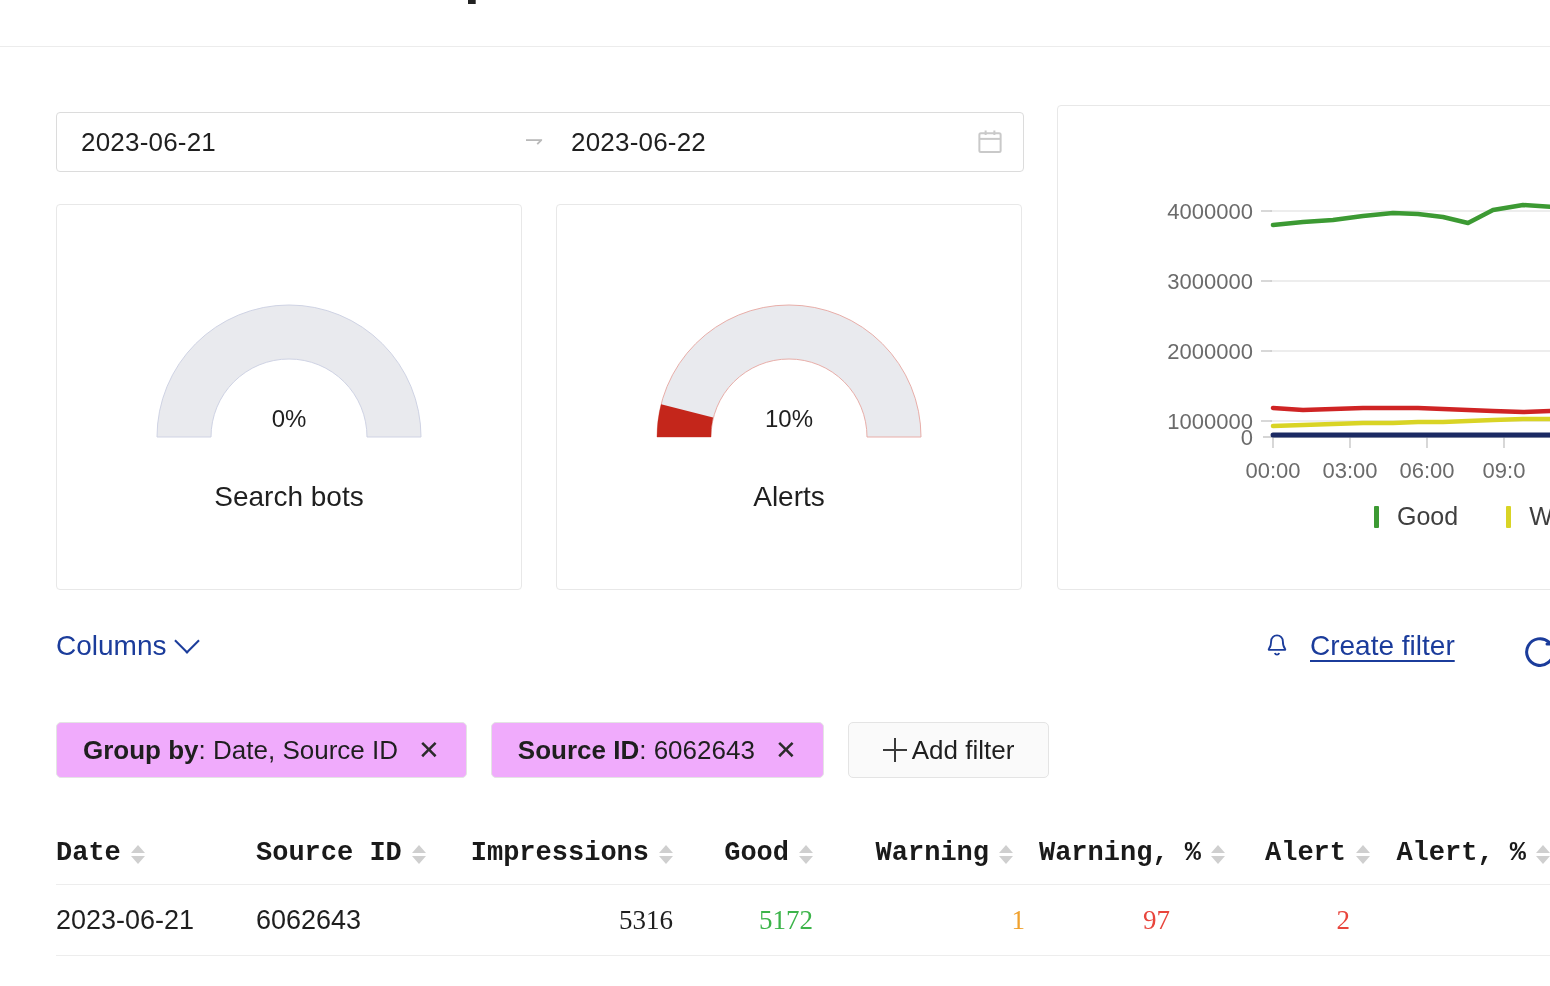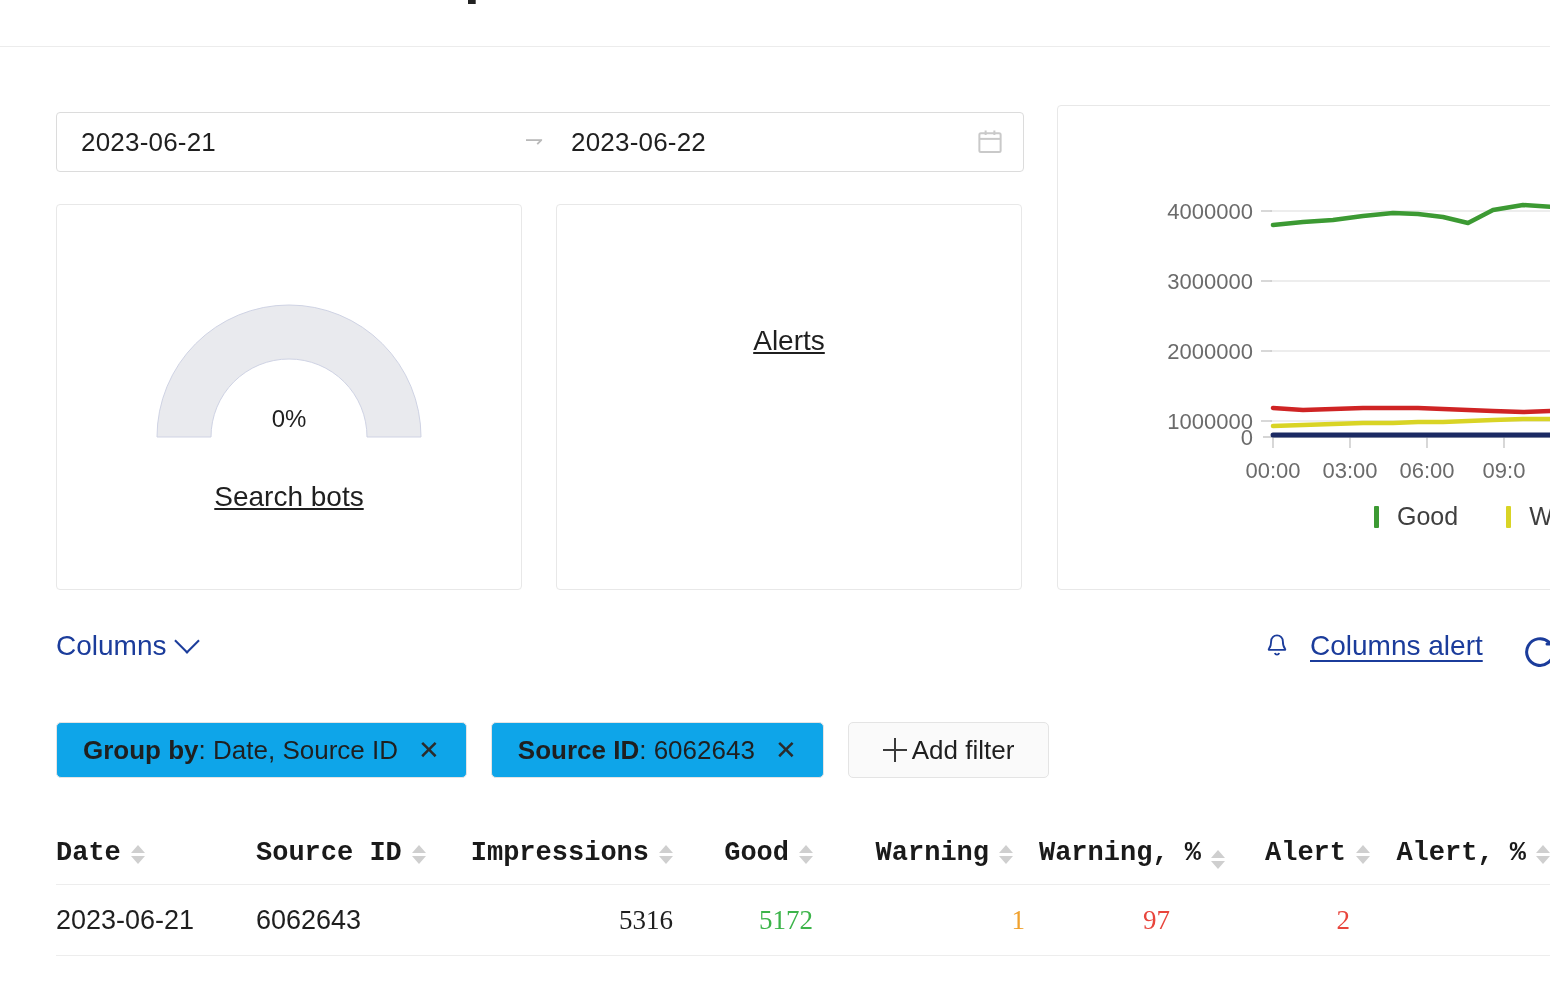--- a/index.html
+++ b/index.html
@@ -112,21 +112,20 @@
     right: 0;
     bottom: 6px;
     text-align: center;
     font-size: 24px;
     color: #1f1f1f;
   }
   .gauge-label {
     margin-top: 42px;
     font-size: 28px;
     color: #1f1f1f;
-    text-decoration: underline;
   }
 
   
   .chart-inner {
     position: absolute;
     left: 0; top: 0;
     width: 540px;
     height: 485px;
   }
   .chart-svg { display: block; }
@@ -224,21 +223,21 @@
     top: 722px;
     display: flex;
     align-items: center;
     gap: 24px;
   }
   .chip {
     height: 56px;
     box-sizing: border-box;
     border: 1px solid #e4e4e4;
     border-radius: 5px;
-    background: #0ea5e9;
+    background: #f0abfc;
     display: flex;
     align-items: center;
     padding: 0 26px;
     gap: 16px;
     font-size: 26px;
     color: #1f1f1f;
     white-space: nowrap;
     cursor: pointer;
   }
   .chip-key { font-weight: bold; }
@@ -329,21 +328,21 @@
     color: #1f1f1f;
     white-space: nowrap;
   }
   .td.right { text-align: right; font-family: Liberation Serif, serif; }
 
   .col-date        { width: 200px; }
   .col-source      { width: 212px; }
   .col-impressions { width: 205px; }
   .col-good        { width: 140px; }
   .col-warning     { width: 200px; }
-  .col-warningpct  { width: 212px; align-items: flex-end; }
+  .col-warningpct  { width: 212px; }
   .col-alert       { width: 145px; }
   .col-alertpct    { width: 180px; }
 
   .v-good    { color: #3cb44a; }
   .v-warning { color: #f0a12e; }
   .v-alert   { color: #e8453c; }
 </style>
 </head>
 <body>
 
@@ -374,20 +373,29 @@
           <path d="M 22 154 A 132 132 0 0 1 286 154 L 232 154 A 78 78 0 0 0 76 154 Z" fill="#e9eaee" stroke="#cfd3e4" stroke-width="1"></path>
         </svg>
         <div class="gauge-value">0%</div>
       </div>
       <div class="gauge-label">Search bots</div>
     </div>
   </div>
 
   <div class="card card-alerts">
     <div class="gauge-wrap">
+      <div class="gauge">
+        <svg width="308" height="156" viewBox="0 0 308 156">
+
+          <path d="M 22 154 A 132 132 0 0 1 286 154 L 232 154 A 78 78 0 0 0 76 154 Z" fill="#e9eaee" stroke="#e8aea9" stroke-width="1"></path>
+
+          <path d="M 22 154 A 132 132 0 0 1 26.07 121.2 L 78.08 134.6 A 78 78 0 0 0 76 154 Z" fill="#c4261b"></path>
+        </svg>
+        <div class="gauge-value">10%</div>
+      </div>
       <div class="gauge-label">Alerts</div>
     </div>
   </div>
 
   <div class="card card-chart">
     <div class="chart-inner">
       <svg class="chart-svg" width="540" height="420" viewBox="0 0 540 420">
 
         <g stroke="#dcdcdc" stroke-width="1.2">
           <line x1="212" y1="105" x2="540" y2="105"></line>
@@ -451,21 +459,21 @@
       <span class="chev"></span>
     </div>
 
     <div class="create-alert">
       <span class="bell-icon">
         <svg width="26" height="30" viewBox="0 0 24 26" fill="none" stroke="#1b3c9b" stroke-width="1.7" stroke-linejoin="round">
           <path d="M12 3.2c-3.2 0-5.4 2.4-5.4 5.5 0 4.3-1.3 6.1-2.1 7-0.3 0.3-0.1 0.9 0.4 0.9h14.2c0.5 0 0.7-0.6 0.4-0.9-0.8-0.9-2.1-2.7-2.1-7 0-3.1-2.2-5.5-5.4-5.5z"></path>
           <path d="M10 19.4c0.3 1 1 1.6 2 1.6s1.7-0.6 2-1.6"></path>
         </svg>
       </span>
-      <span class="create-alert-label">Columns alert</span>
+      <span class="create-alert-label">Create filter</span>
     </div>
 
     <div class="refresh-btn">
       <svg width="40" height="40" viewBox="0 0 24 24" fill="none" stroke="#1b3c9b" stroke-width="1.8" stroke-linecap="round">
         <path d="M20 12a8 8 0 1 1-2.6-5.9"></path>
         <polyline points="20.2,3.2 20.2,7.2 16.2,7.2" fill="none"></polyline>
       </svg>
     </div>
   </div>
 

